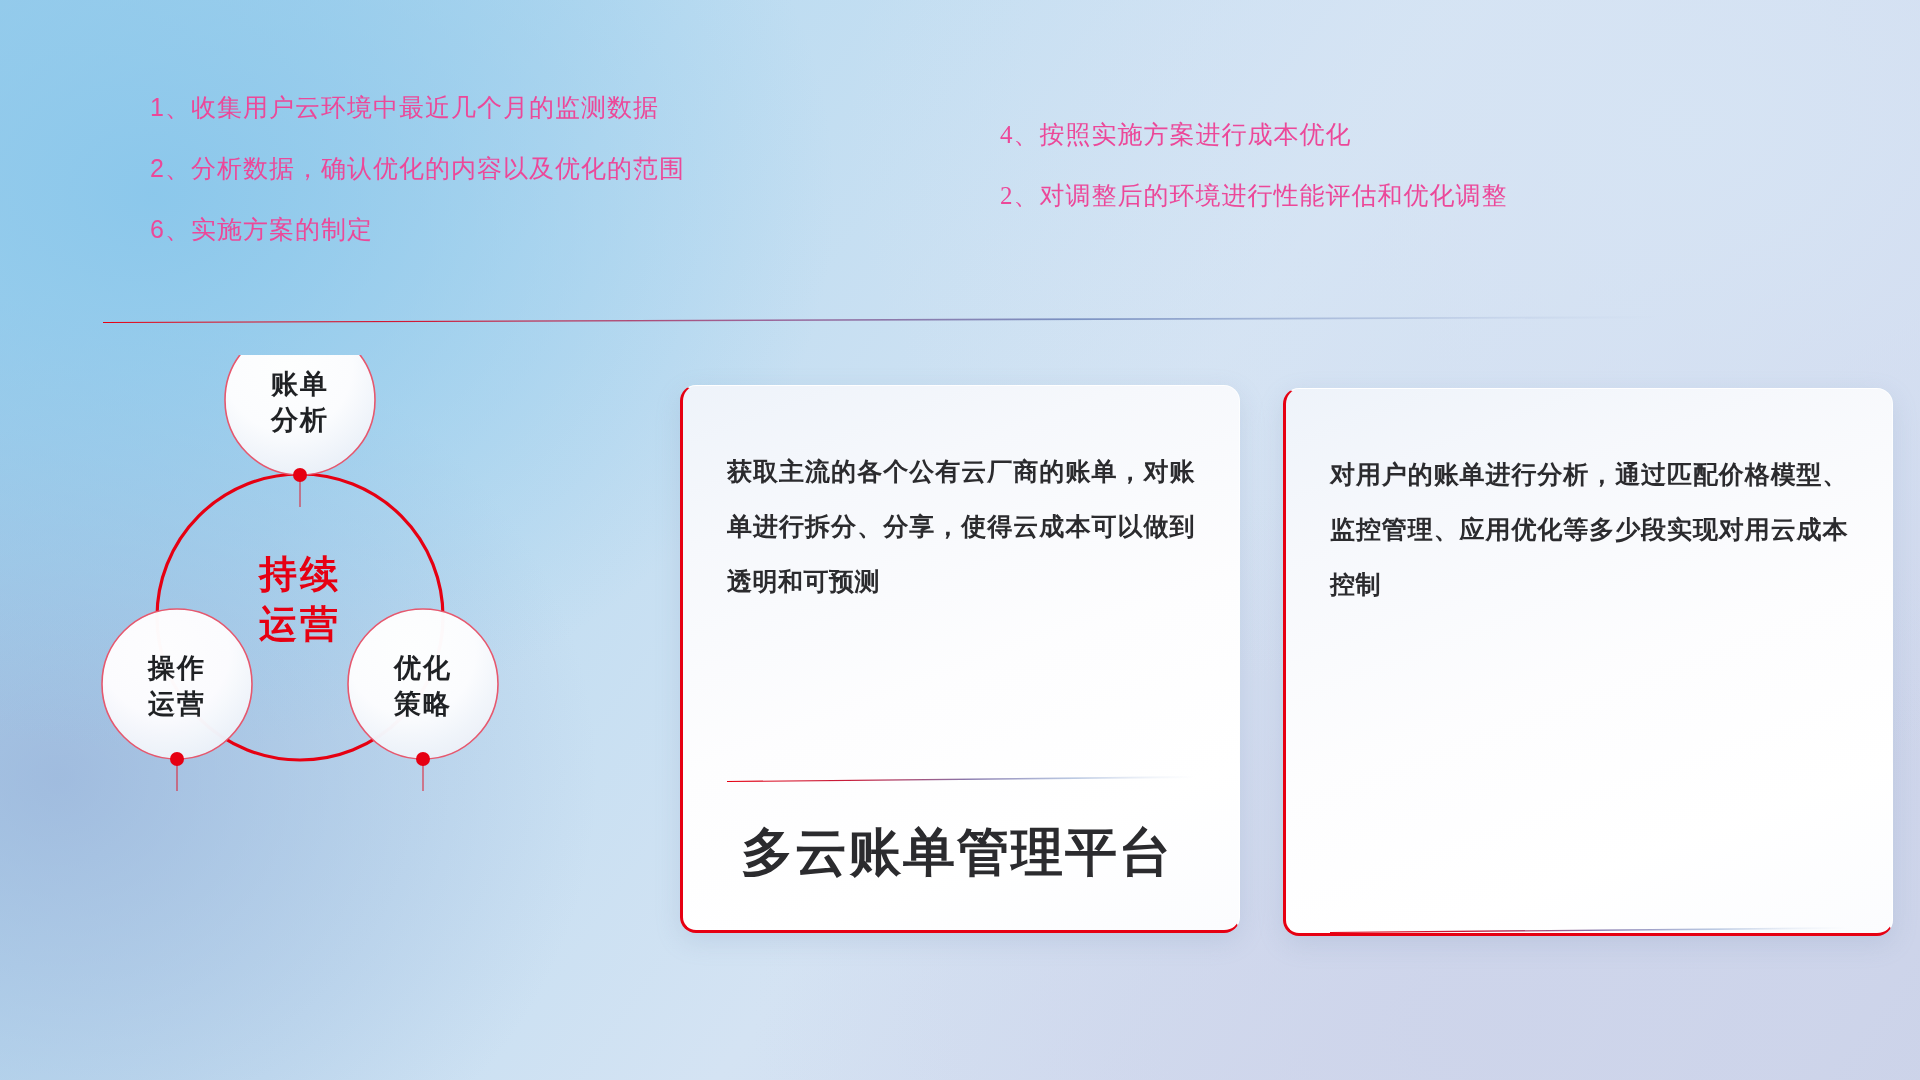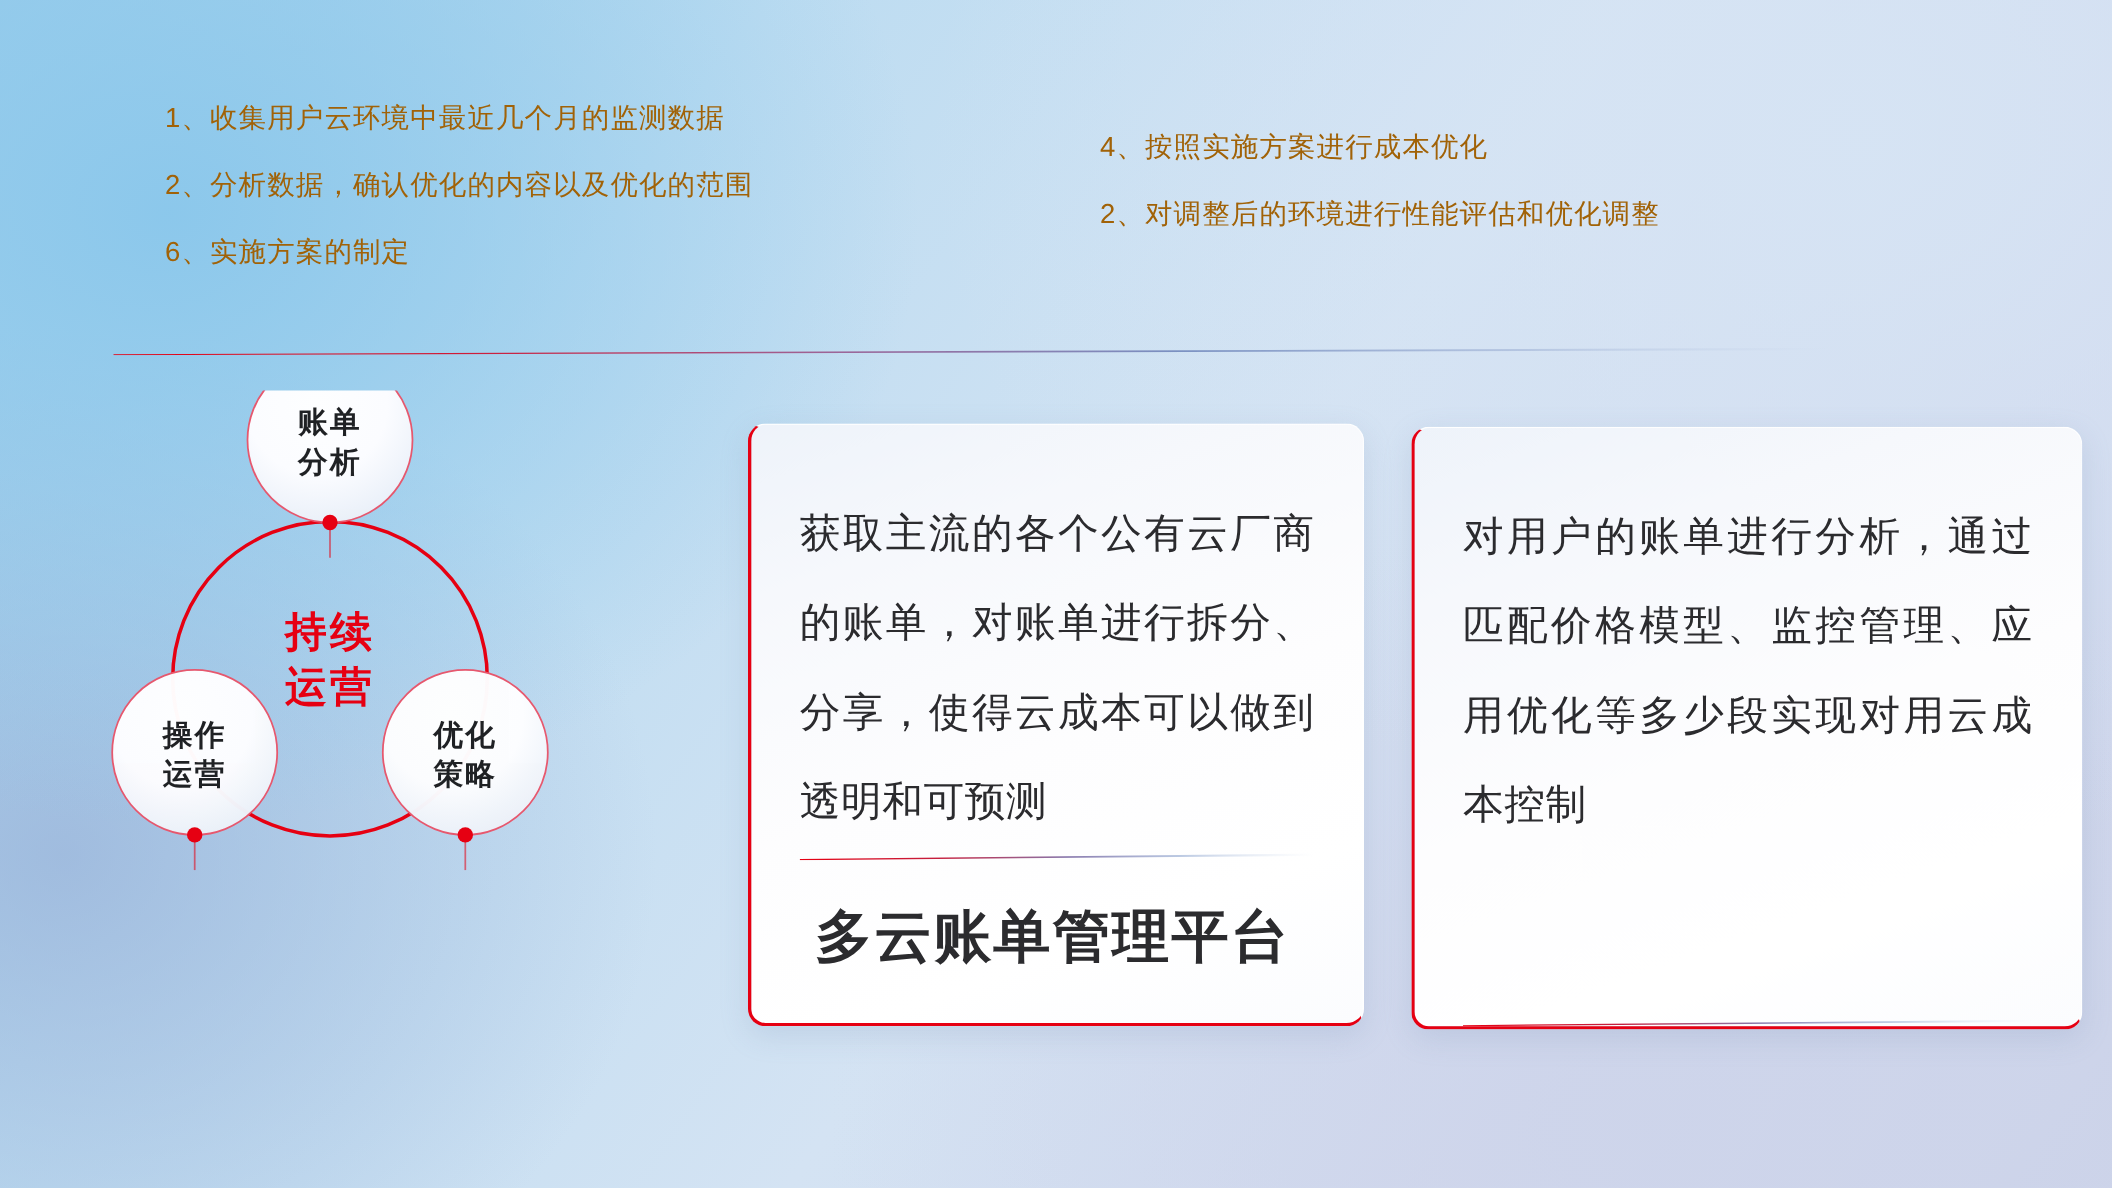--- a/index.html
+++ b/index.html
@@ -10,24 +10,24 @@
     background:
       radial-gradient(ellipse 1100px 900px at 8% 18%, rgba(138,199,235,0.95) 0%, rgba(138,199,235,0.0) 62%),
       radial-gradient(ellipse 900px 800px at 3% 72%, rgba(150,175,215,0.70) 0%, rgba(150,175,215,0) 60%),
       radial-gradient(ellipse 1300px 1000px at 88% 12%, rgba(214,228,244,0.95) 0%, rgba(214,228,244,0) 65%),
       radial-gradient(ellipse 1200px 900px at 78% 95%, rgba(205,212,234,0.9) 0%, rgba(205,212,234,0) 62%),
       linear-gradient(125deg, #9fcfeb 0%, #bcdcf1 26%, #d4e3f3 55%, #d2d9ee 78%, #ccd3e9 100%);
   }
 
   
   #steps-left  { position:absolute; left:150px; top:95px;  }
-  #steps-right { position:absolute; left:1000px; top:122px; }
+  #steps-right { position:absolute; left:1000px; top:122px;font-family:Liberation Serif, serif; }
   .step {
     font-size:25px;
-    color:#a16207;
+    color:#ec4899;
     letter-spacing:1px;
     line-height:1;
     margin-bottom:36px;
     white-space:nowrap;
     font-weight:400;
   }
 
   
   #top-divider {
     position:absolute; left:103px; top:313px; width:1560px; height:10px;
@@ -47,26 +47,26 @@
     background: linear-gradient(160deg,
                 #eef3fa 0%, #f6f8fc 22%, #fdfdfe 52%, #ffffff 78%, #fbfcfe 100%);
     box-shadow: 0 8px 26px rgba(120,145,180,0.20);
     padding:58px 44px 0 44px;
     display:flex; flex-direction:column;
   }
   #card-1 { left:680px;  top:385px; width:560px; height:548px; }
   #card-2 { left:1283px; top:388px; width:610px; height:548px; }
 
   .card-desc {
-    font-size:37px;
+    font-size:25px;
     color:#2b2b2e;
     line-height:2.20;
     letter-spacing:0.5px;
     text-align:justify;
-    font-weight:400;
+    font-weight:700;
   }
   .card-rule {
     margin-top:auto;
     height:8px;
     flex:none;
   }
   .card-title {
     font-size:52px;
     font-weight:bold;
     color:#2b2b2e;

